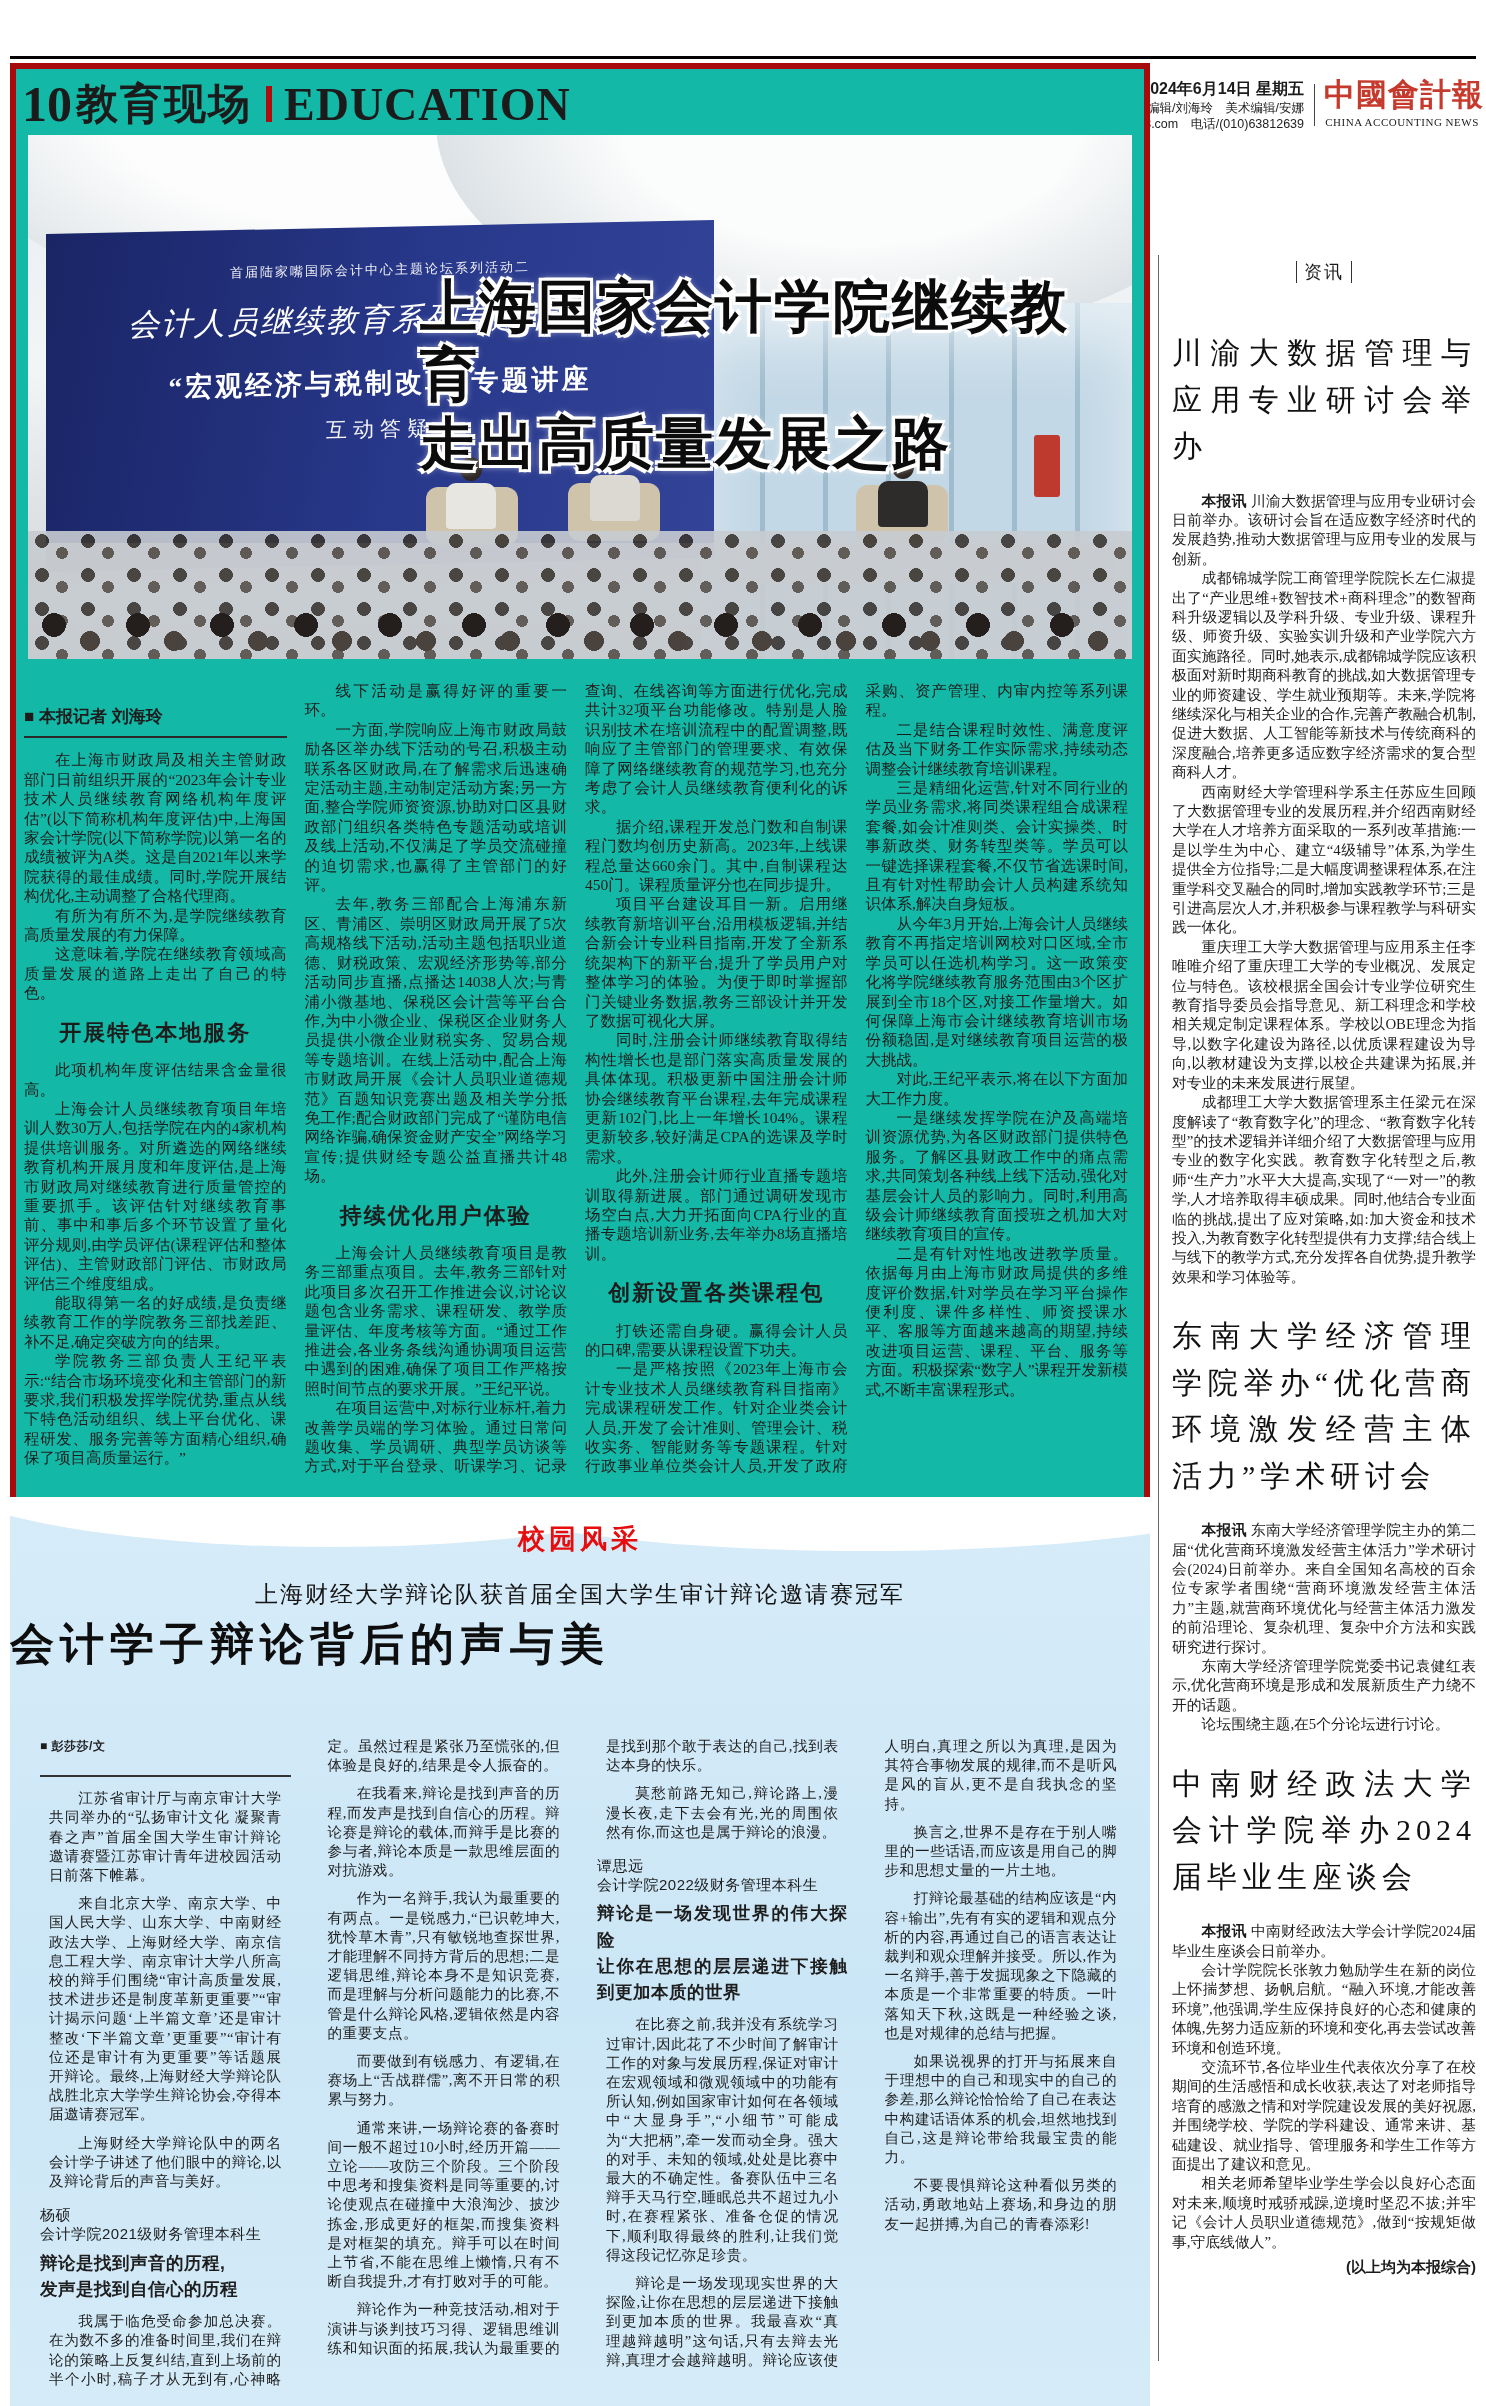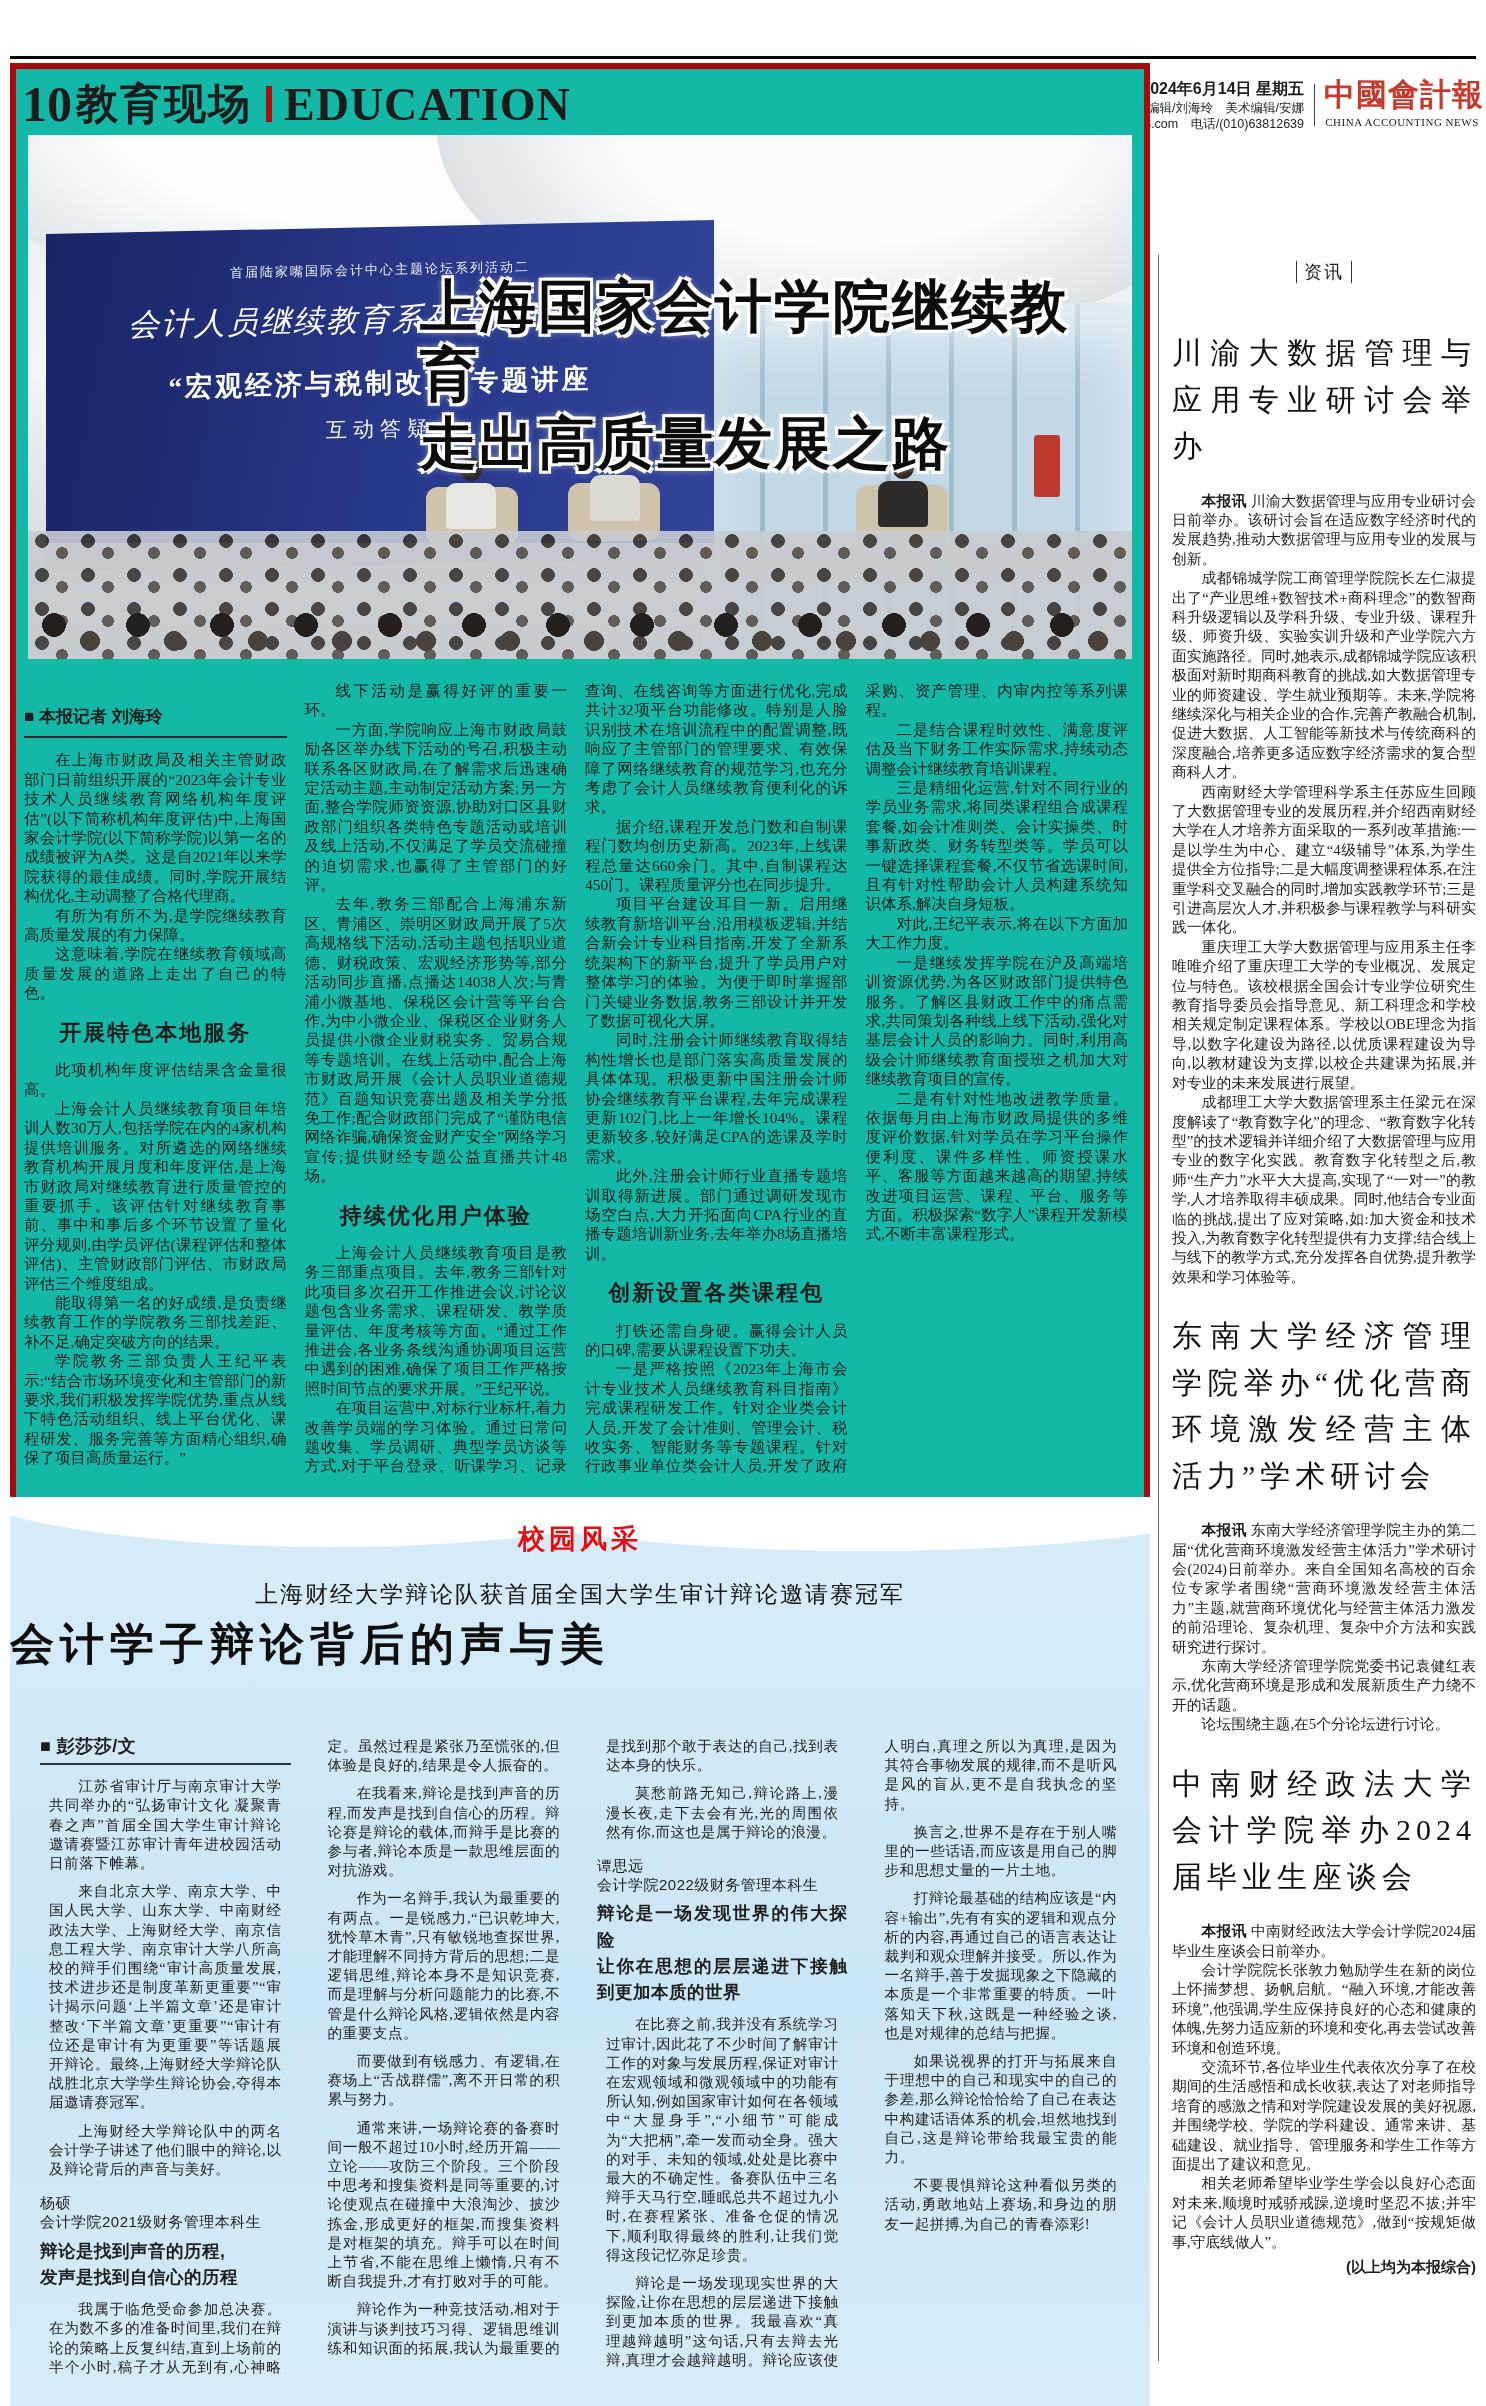--- a/index.html
+++ b/index.html
@@ -74,22 +74,22 @@
   #campus-badge{position:absolute;left:0;top:24px;width:100%;text-align:center;color:#e50d0d;
         font-family:"Liberation Sans",sans-serif;font-weight:900;font-size:27px;letter-spacing:4px;}
   #campus-kicker{position:absolute;left:0;top:82px;width:100%;text-align:center;font-size:23px;
         font-family:"Liberation Sans",sans-serif;color:#151515;letter-spacing:2px;}
   #campus-headline{position:absolute;left:0;top:118px;width:100%;text-align:left;font-size:44px;
         font-weight:bold;letter-spacing:6px;color:#0e0e0e;}
   #campus-flow{position:absolute;left:30px;top:240px;width:1086px;height:652px;overflow:hidden;
         column-count:4;column-gap:28px;column-fill:auto;font-size:14.6px;line-height:19.2px;
         letter-spacing:.5px;text-align:justify;color:#1d1d1d;}
   #campus-flow p{margin:9px;text-indent:2em;}
-  #campus-flow .c-byline{font-family:"Liberation Sans",sans-serif;font-weight:bold;font-size:18px;
-        border-bottom:2px solid #333;padding-bottom:7px;margin-bottom:12px;text-indent:0;}
+  #campus-flow .c-byline{font-family:"Liberation Sans",sans-serif;font-weight:bold;font-size:12px;
+        border-bottom:2px solid #333;padding-bottom:19px;margin-bottom:12px;text-indent:0;}
   #campus-flow .c-name{font-family:"Liberation Sans",sans-serif;font-size:15px;margin-top:14px;text-indent:0;}
   #campus-flow .c-role{font-family:"Liberation Sans",sans-serif;font-size:15px;margin-bottom:6px;text-indent:0;}
   #campus-flow .c-sub{font-family:"Liberation Sans",sans-serif;font-weight:bold;font-size:17.5px;
         line-height:1.5;margin:6px 0 10px;text-indent:0;break-inside:avoid;}
   
   #rail-divider{position:absolute;left:1158px;top:255px;width:1px;height:2106px;background:#666;}
   #rail{position:absolute;left:1172px;top:150px;width:304px;height:2240px;overflow:hidden;}
   .rail-label{text-align:center;font-size:18px;letter-spacing:2px;margin:110px 0 46px;}
   .rail-label span{border-left:1.5px solid #333;border-right:1.5px solid #333;padding:1px 7px;}
   .rail-title{font-size:30px;letter-spacing:5px;line-height:1.55;color:#111;margin:26px 0 22px;
@@ -176,20 +176,21 @@
       <p>在项目运营中,对标行业标杆,着力改善学员端的学习体验。通过日常问题收集、学员调研、典型学员访谈等方式,对于平台登录、听课学习、记录查询、在线咨询等方面进行优化,完成共计32项平台功能修改。特别是人脸识别技术在培训流程中的配置调整,既响应了主管部门的管理要求、有效保障了网络继续教育的规范学习,也充分考虑了会计人员继续教育便利化的诉求。</p>
       <p>据介绍,课程开发总门数和自制课程门数均创历史新高。2023年,上线课程总量达660余门。其中,自制课程达450门。课程质量评分也在同步提升。</p>
       <p>项目平台建设耳目一新。启用继续教育新培训平台,沿用模板逻辑,并结合新会计专业科目指南,开发了全新系统架构下的新平台,提升了学员用户对整体学习的体验。为便于即时掌握部门关键业务数据,教务三部设计并开发了数据可视化大屏。</p>
       <p>同时,注册会计师继续教育取得结构性增长也是部门落实高质量发展的具体体现。积极更新中国注册会计师协会继续教育平台课程,去年完成课程更新102门,比上一年增长104%。课程更新较多,较好满足CPA的选课及学时需求。</p>
       <p>此外,注册会计师行业直播专题培训取得新进展。部门通过调研发现市场空白点,大力开拓面向CPA行业的直播专题培训新业务,去年举办8场直播培训。</p>
       <div class="subhead">创新设置各类课程包</div>
       <p>打铁还需自身硬。赢得会计人员的口碑,需要从课程设置下功夫。</p>
       <p>一是严格按照《2023年上海市会计专业技术人员继续教育科目指南》完成课程研发工作。针对企业类会计人员,开发了会计准则、管理会计、税收实务、智能财务等专题课程。针对行政事业单位类会计人员,开发了政府采购、资产管理、内审内控等系列课程。</p>
       <p>二是结合课程时效性、满意度评估及当下财务工作实际需求,持续动态调整会计继续教育培训课程。</p>
       <p>三是精细化运营,针对不同行业的学员业务需求,将同类课程组合成课程套餐,如会计准则类、会计实操类、时事新政类、财务转型类等。学员可以一键选择课程套餐,不仅节省选课时间,且有针对性帮助会计人员构建系统知识体系,解决自身短板。</p>
+      <p>从今年3月开始,上海会计人员继续教育不再指定培训网校对口区域,全市学员可以任选机构学习。这一政策变化将学院继续教育服务范围由3个区扩展到全市18个区,对接工作量增大。如何保障上海市会计继续教育培训市场份额稳固,是对继续教育项目运营的极大挑战。</p>
       <p>对此,王纪平表示,将在以下方面加大工作力度。</p>
       <p>一是继续发挥学院在沪及高端培训资源优势,为各区财政部门提供特色服务。了解区县财政工作中的痛点需求,共同策划各种线上线下活动,强化对基层会计人员的影响力。同时,利用高级会计师继续教育面授班之机加大对继续教育项目的宣传。</p>
       <p>二是有针对性地改进教学质量。依据每月由上海市财政局提供的多维度评价数据,针对学员在学习平台操作便利度、课件多样性、师资授课水平、客服等方面越来越高的期望,持续改进项目运营、课程、平台、服务等方面。积极探索“数字人”课程开发新模式,不断丰富课程形式。</p>
     </div>
 </div>
 
 <div id="rail-divider"></div>
 <div id="rail">
     <div class="rail-label"><span>资讯</span></div>
     <div class="rail-title">川渝大数据管理与应用专业研讨会举办</div>

